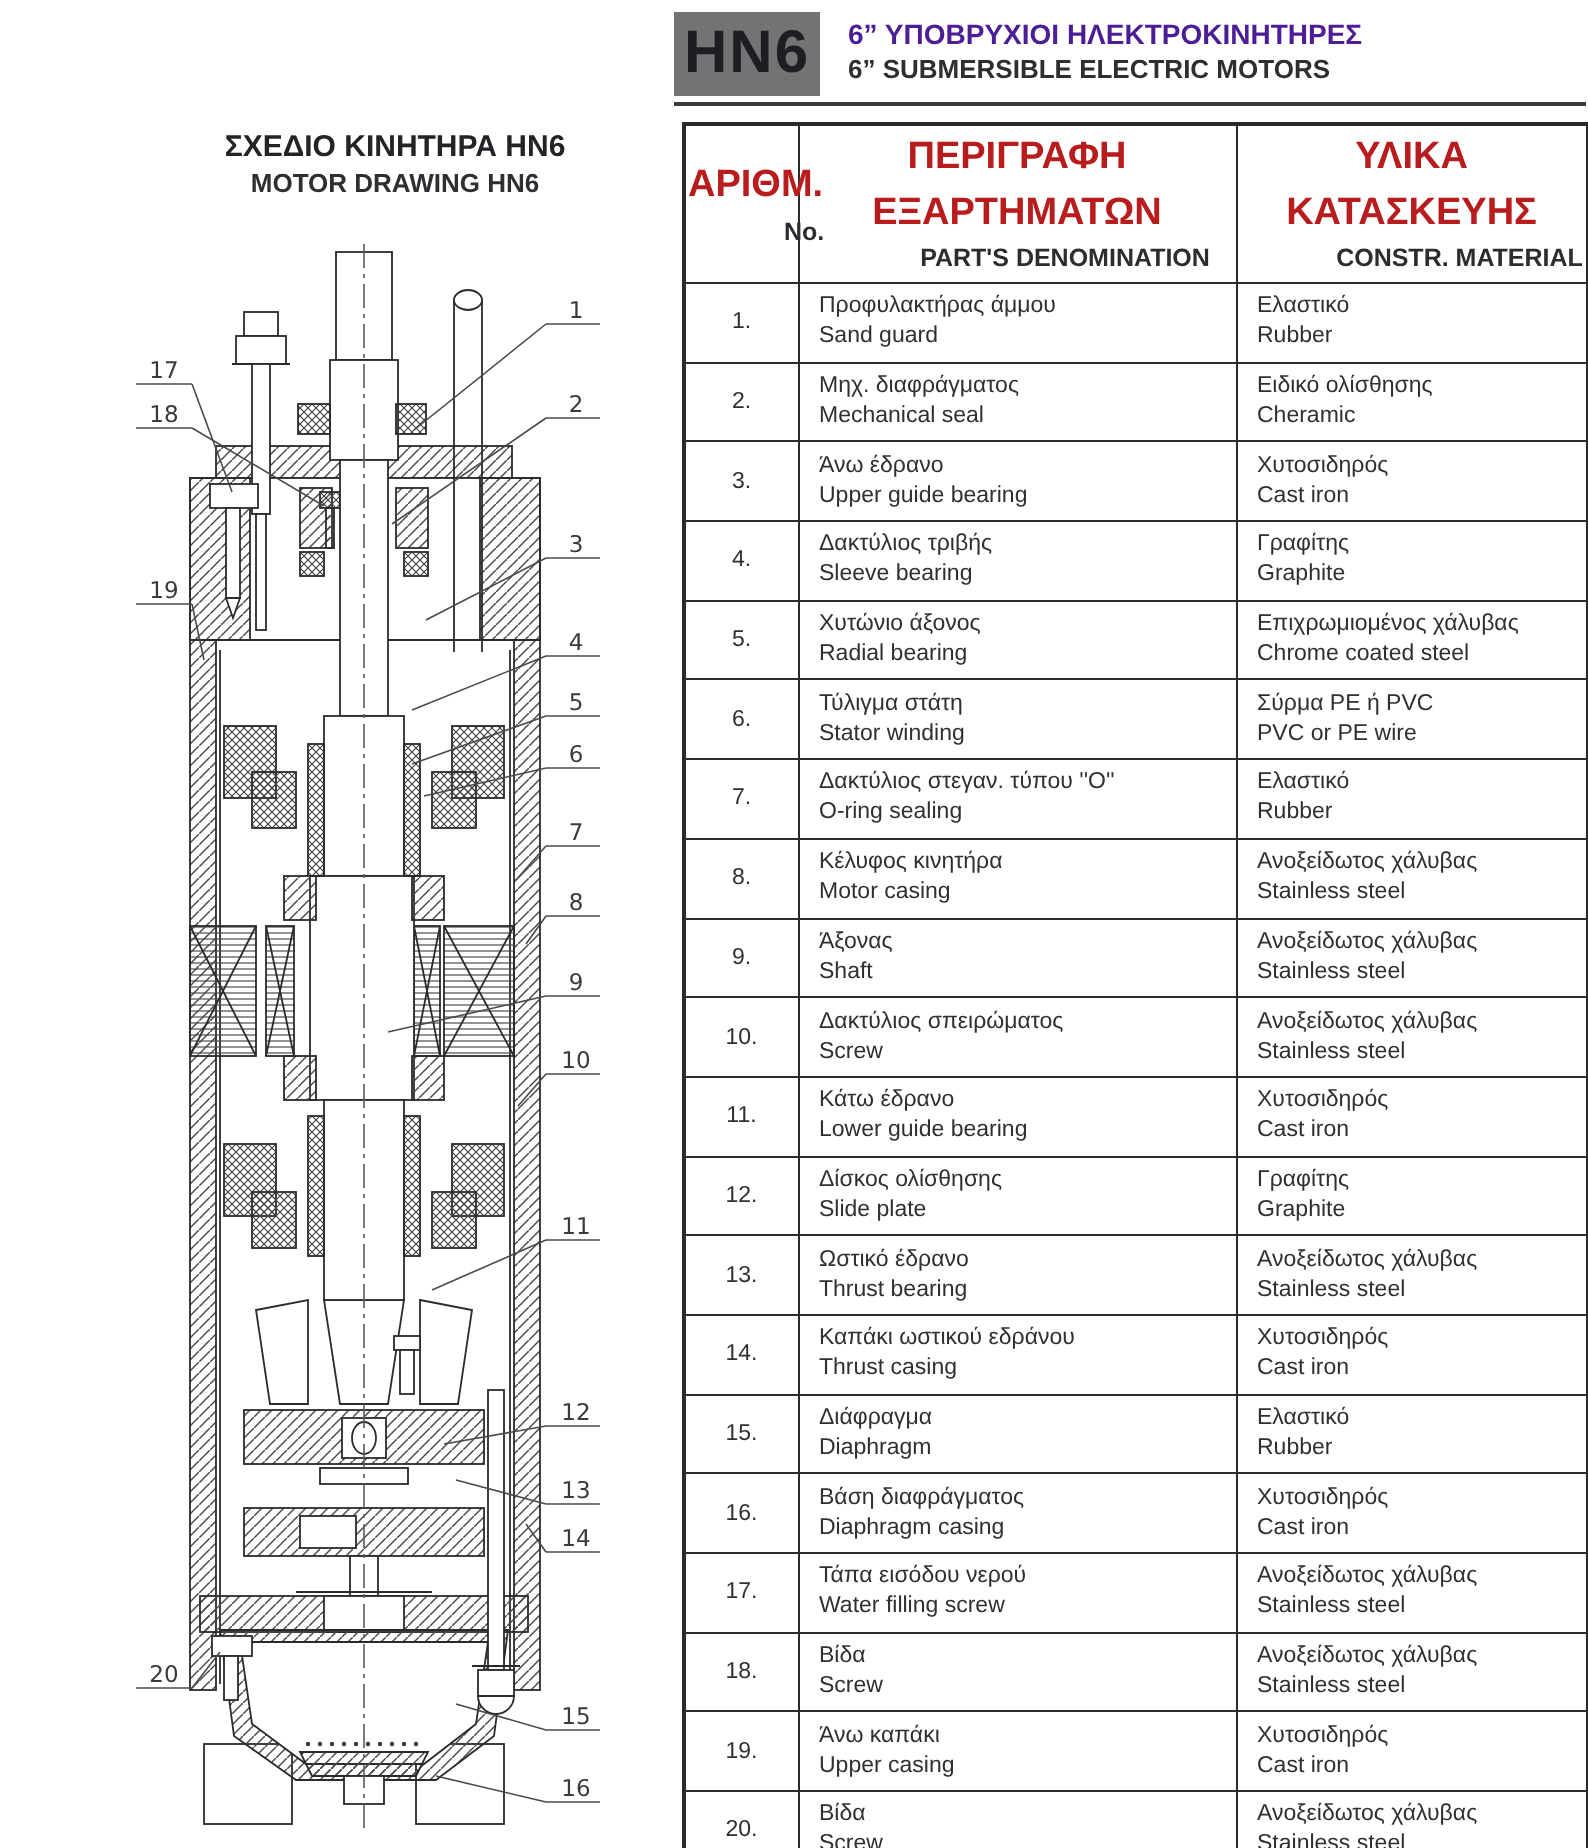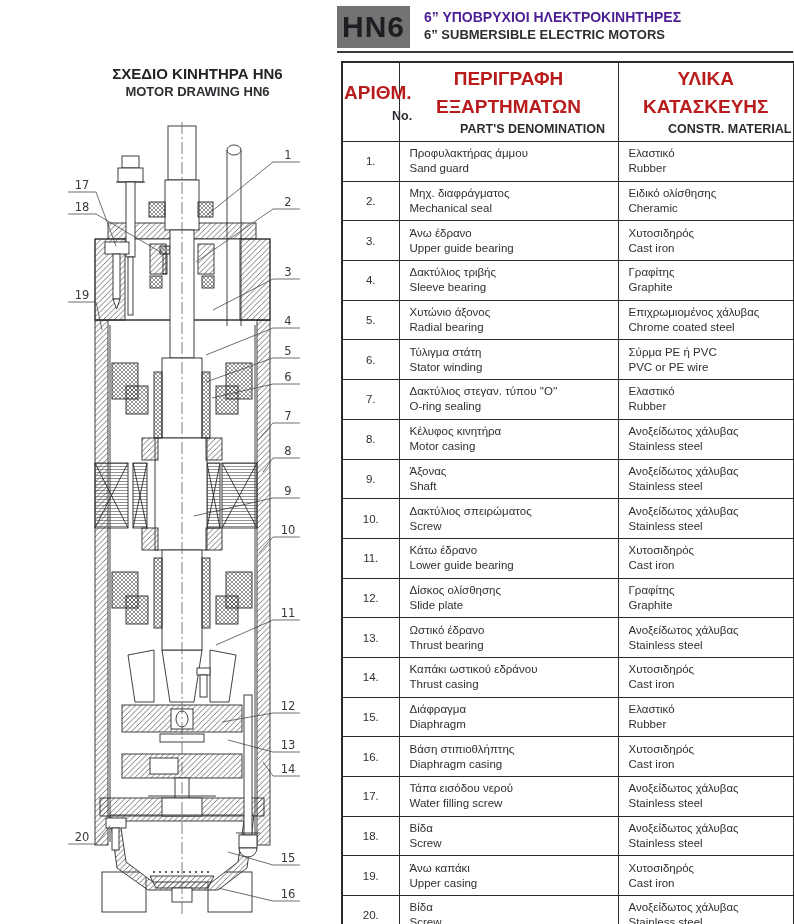--- a/index.html
+++ b/index.html
@@ -459,21 +459,21 @@
           <div class="ln">Diaphragm</div>
         </td>
     <td class="c-mat">
           <div class="ln">Ελαστικό</div>
           <div class="ln">Rubber</div>
         </td>
   </tr>
   <tr>
     <td class="c-no">16.</td>
     <td class="c-part">
-          <div class="ln">Βάση στιπιοθλήπτης</div>
+          <div class="ln">Βάση διαφράγματος</div>
           <div class="ln">Diaphragm casing</div>
         </td>
     <td class="c-mat">
           <div class="ln">Χυτοσιδηρός</div>
           <div class="ln">Cast iron</div>
         </td>
   </tr>
   <tr>
     <td class="c-no">17.</td>
     <td class="c-part">

